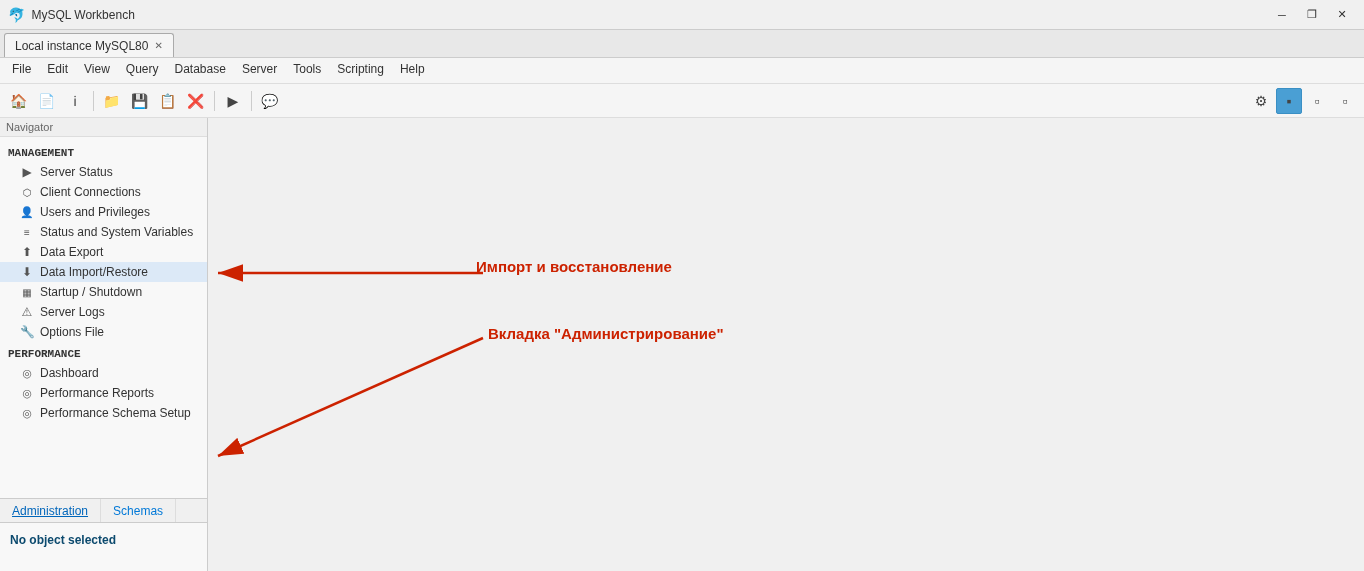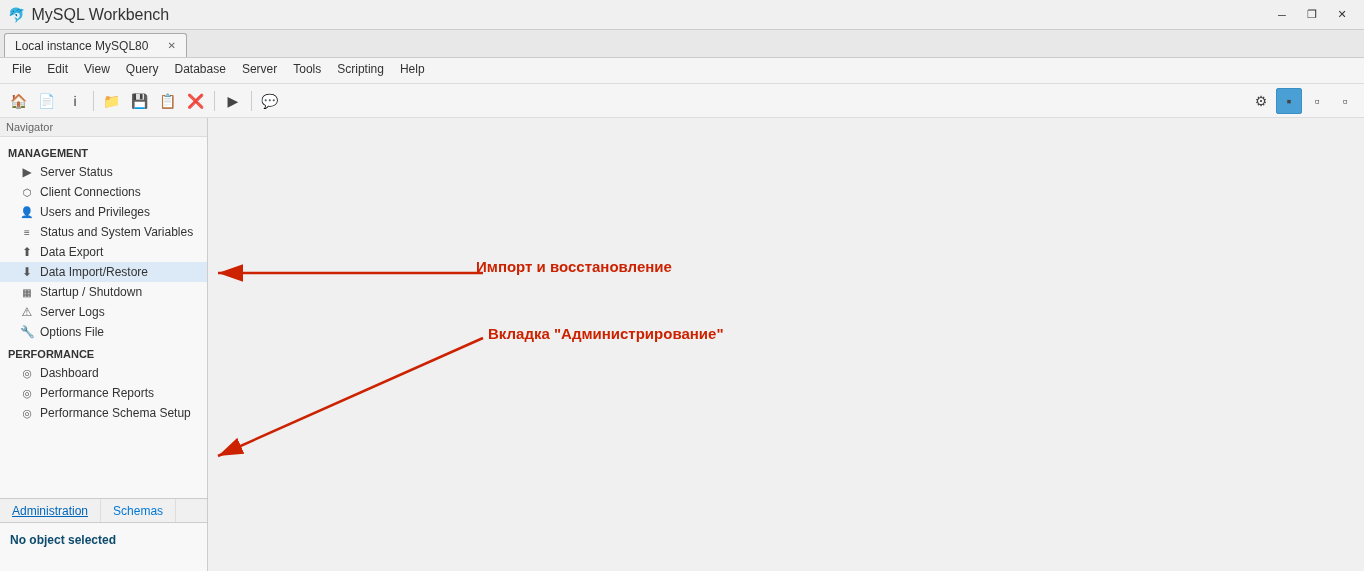--- a/index.html
+++ b/index.html
@@ -27,21 +27,21 @@
       border-bottom: 1px solid #ccc;
     }
     .tab {
       height: 24px;
       background: #d4d4d4;
       border: 1px solid #bbb;
       border-bottom: none;
       padding: 0 10px;
       display: flex;
       align-items: center;
-      gap: 19px;
+      gap: 6px;
       cursor: pointer;
       font-size: 12px;
       color: #333;
       border-radius: 3px 3px 0 0;
     }
     .tab.active { background: #f5f5f5; border-color: #aaa; }
     .tab .tab-close { font-size: 10px; color: #666; cursor: pointer; }
 
     
     #menubar {
@@ -110,20 +110,21 @@
       padding: 4px 0;
     }
     .section-title {
       font-size: 11px;
       font-weight: bold;
       color: #333;
       padding: 6px 8px 3px 8px;
       display: flex;
       align-items: center;
       gap: 4px;
+      font-family: Liberation Mono, monospace;
     }
     .nav-item {
       display: flex;
       align-items: center;
       padding: 2px 8px 2px 20px;
       cursor: pointer;
       font-size: 12px;
       color: #333;
       gap: 6px;
       height: 20px;
@@ -184,21 +185,21 @@
     }
 
     
     .inst-icon { color: #e48a00; font-size: 13px; }
   </style>
 </head>
 <body>
 
 <div id="titlebar">
   <span style="font-size:14px; color:#e48a00; margin-right:6px;">🐬</span>
-  <span style="font-size:16px; color:#333; flex:1;">MySQL Workbench</span>
+  <span style="font-size:12px; color:#333; flex:1;">MySQL Workbench</span>
   <div class="win-controls">
     <div class="win-btn">─</div>
     <div class="win-btn">❐</div>
     <div class="win-btn close">✕</div>
   </div>
 </div>
 
 <div id="tabbar">
   <div class="tab active">
     <span>Local instance MySQL80</span>

